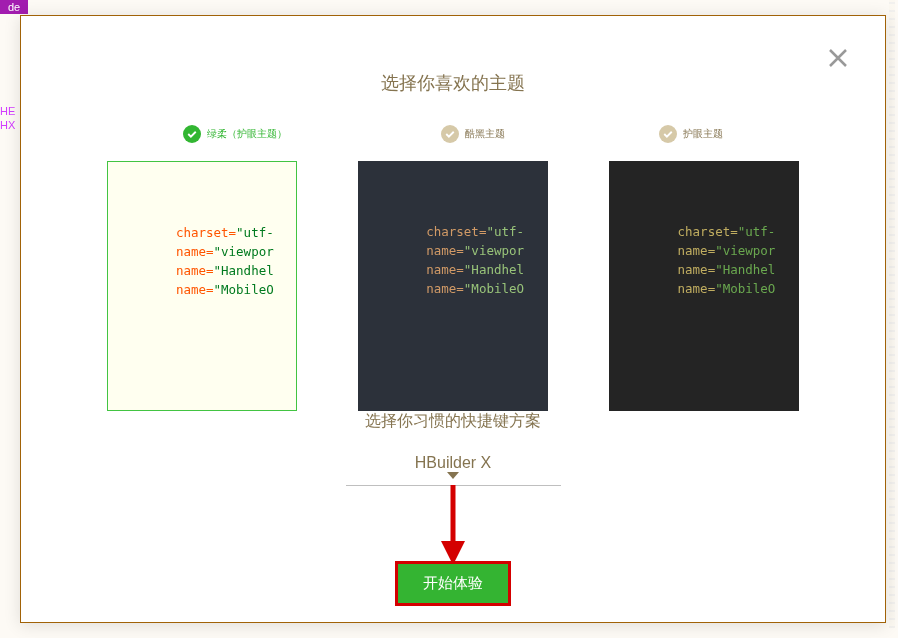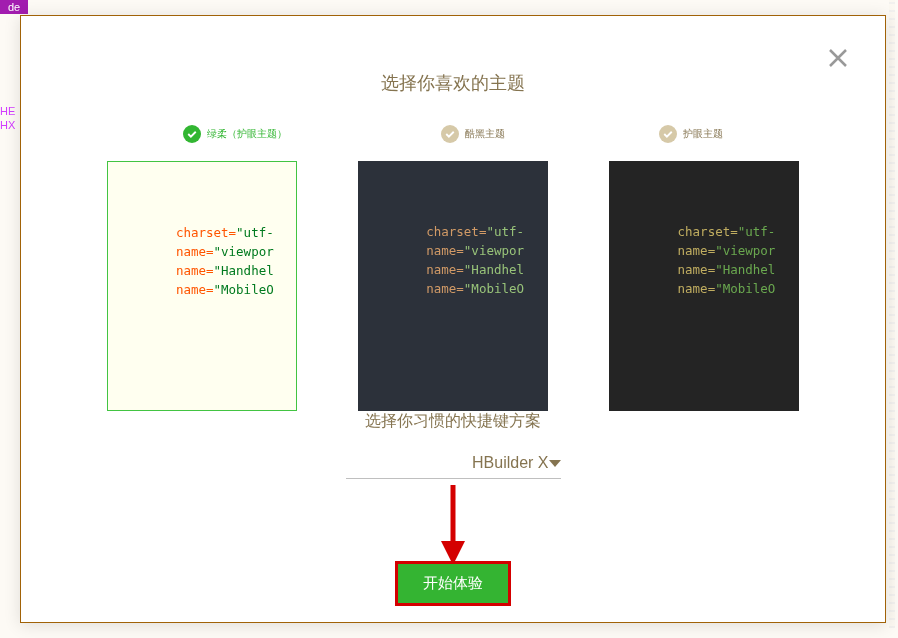--- a/index.html
+++ b/index.html
@@ -142,20 +142,21 @@
   margin: 22px auto 0;
   width: 215px;
   border-bottom: 1px solid #bfbfbf;
   display: flex;
   justify-content: flex-end;
   align-items: center;
   padding-bottom: 6px;
   color: #857450;
   font-size: 16px;
   cursor: pointer;
+  flex-direction: column;
 }
 .dropdown .caret {
   width: 0; height: 0;
   border-left: 6px solid transparent;
   border-right: 6px solid transparent;
   border-top: 7px solid #857450;
 }
 .start-btn-wrap {
   position: absolute;
   left: 50%;

